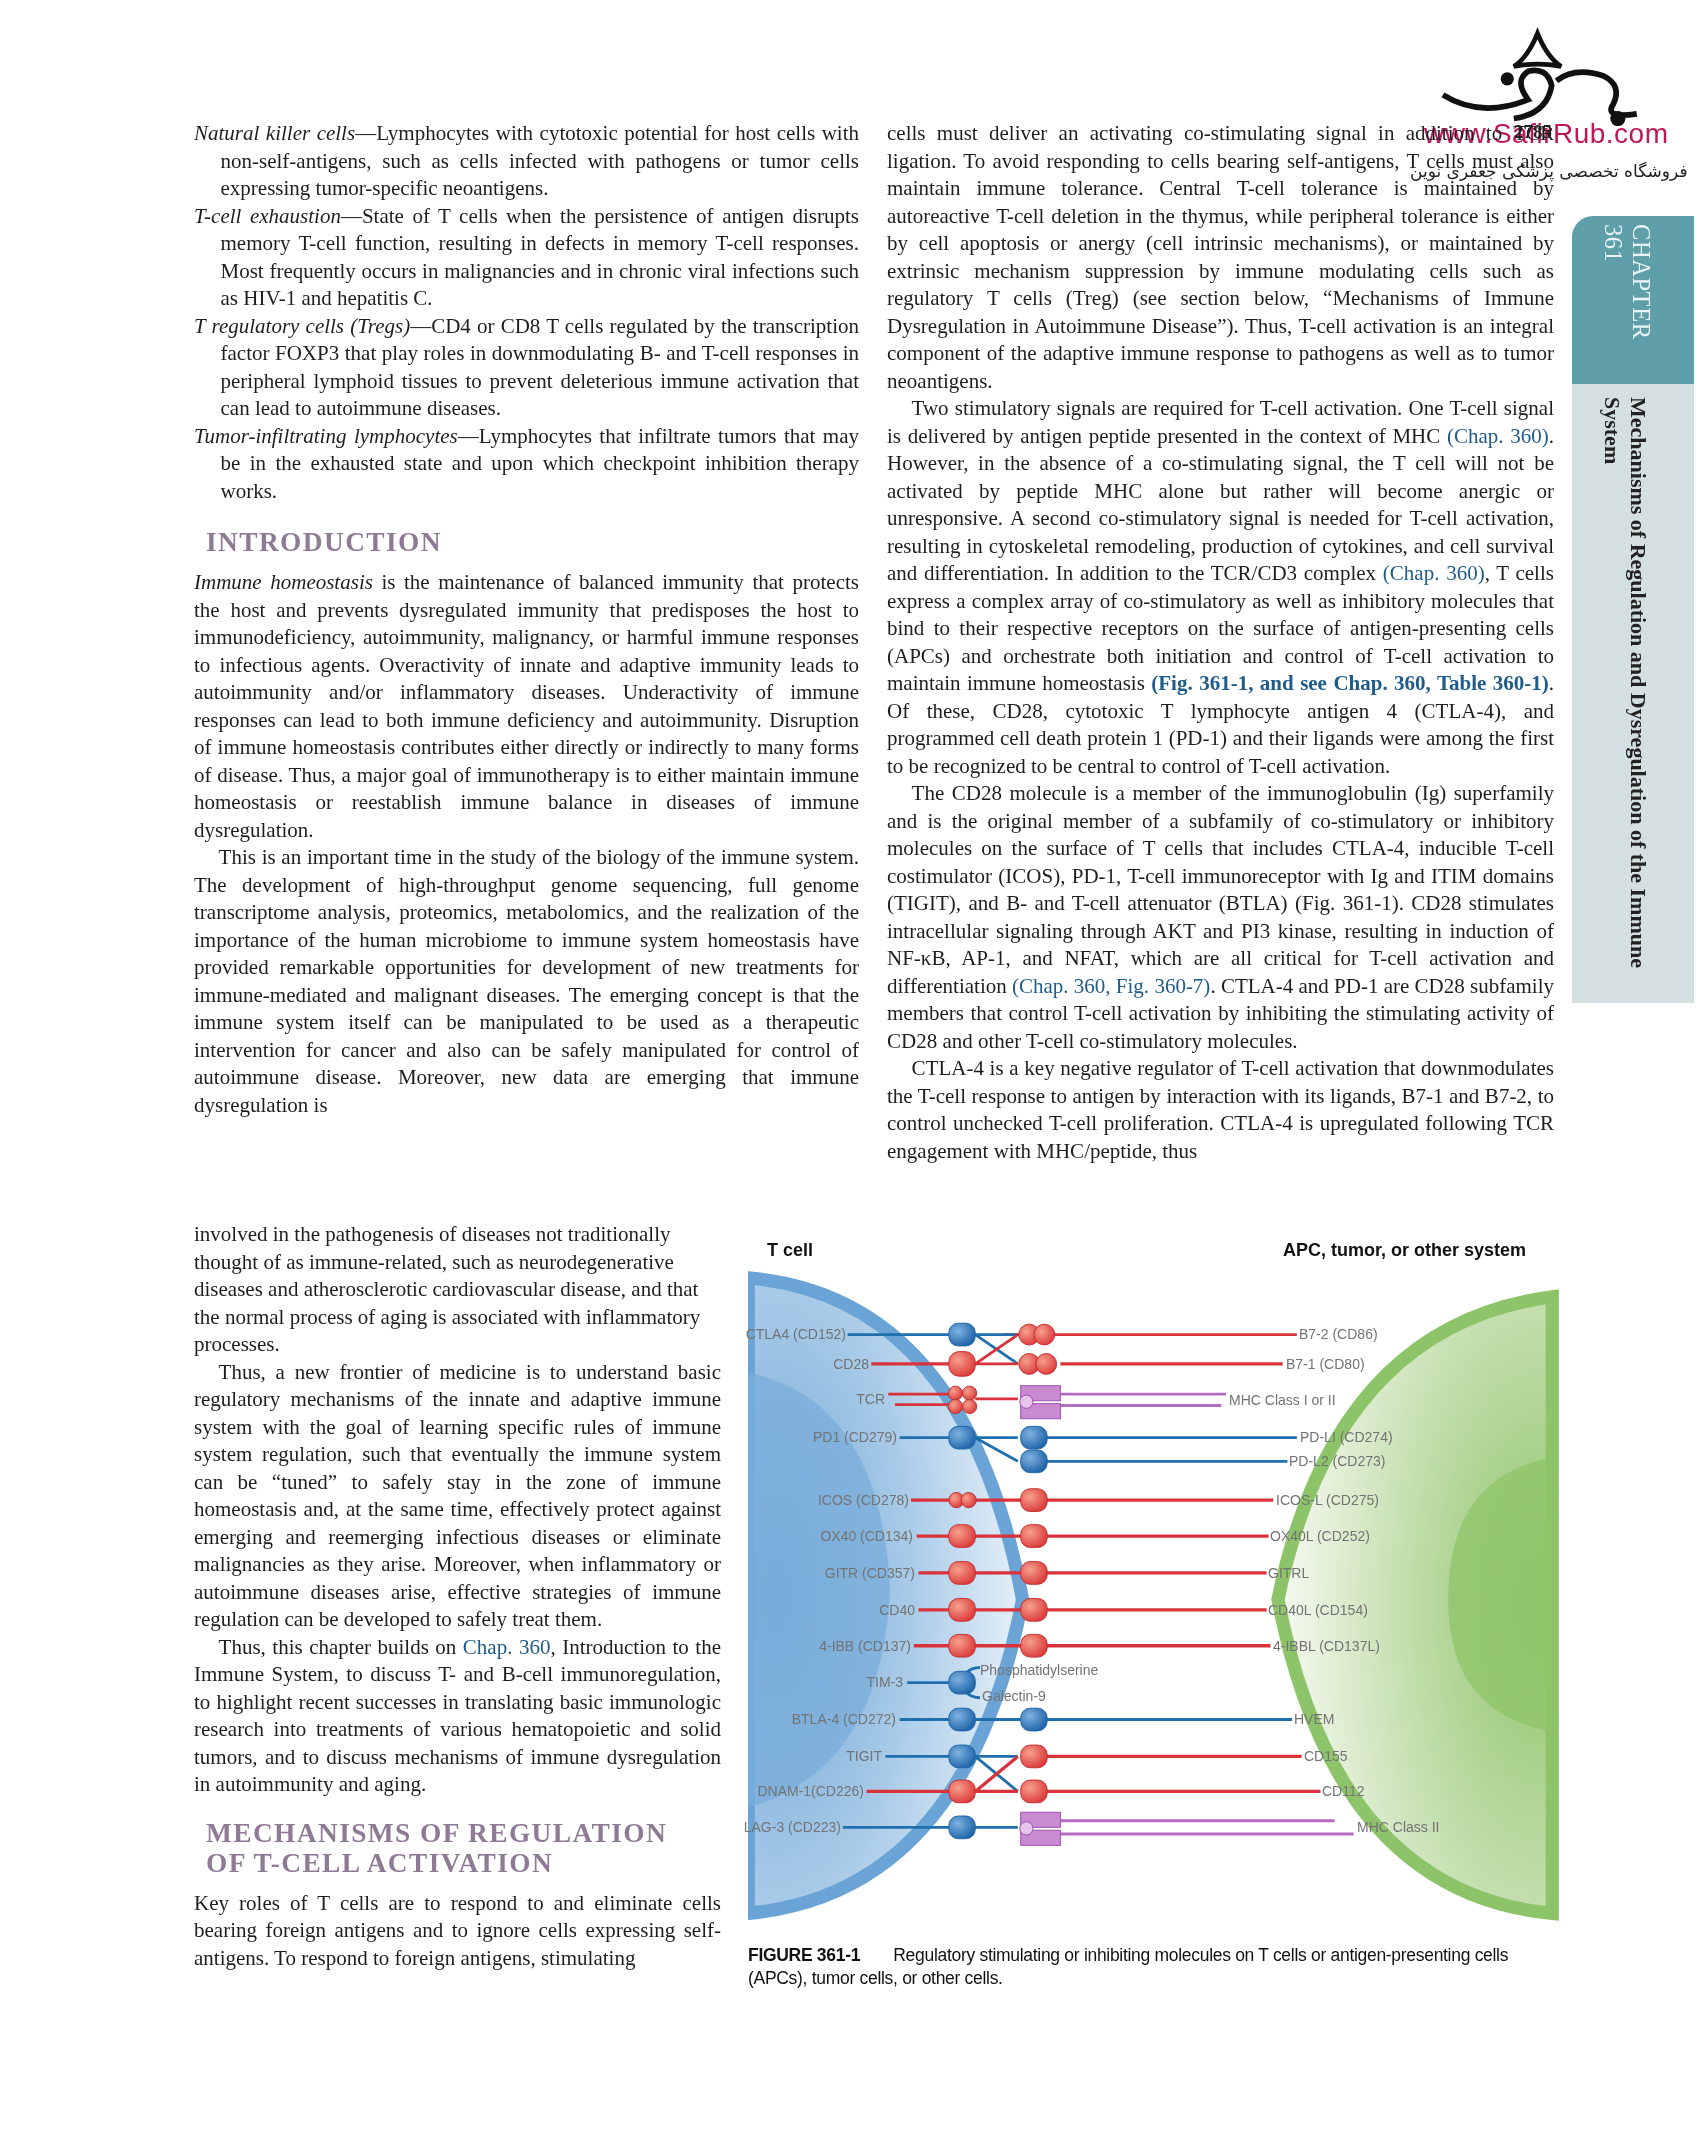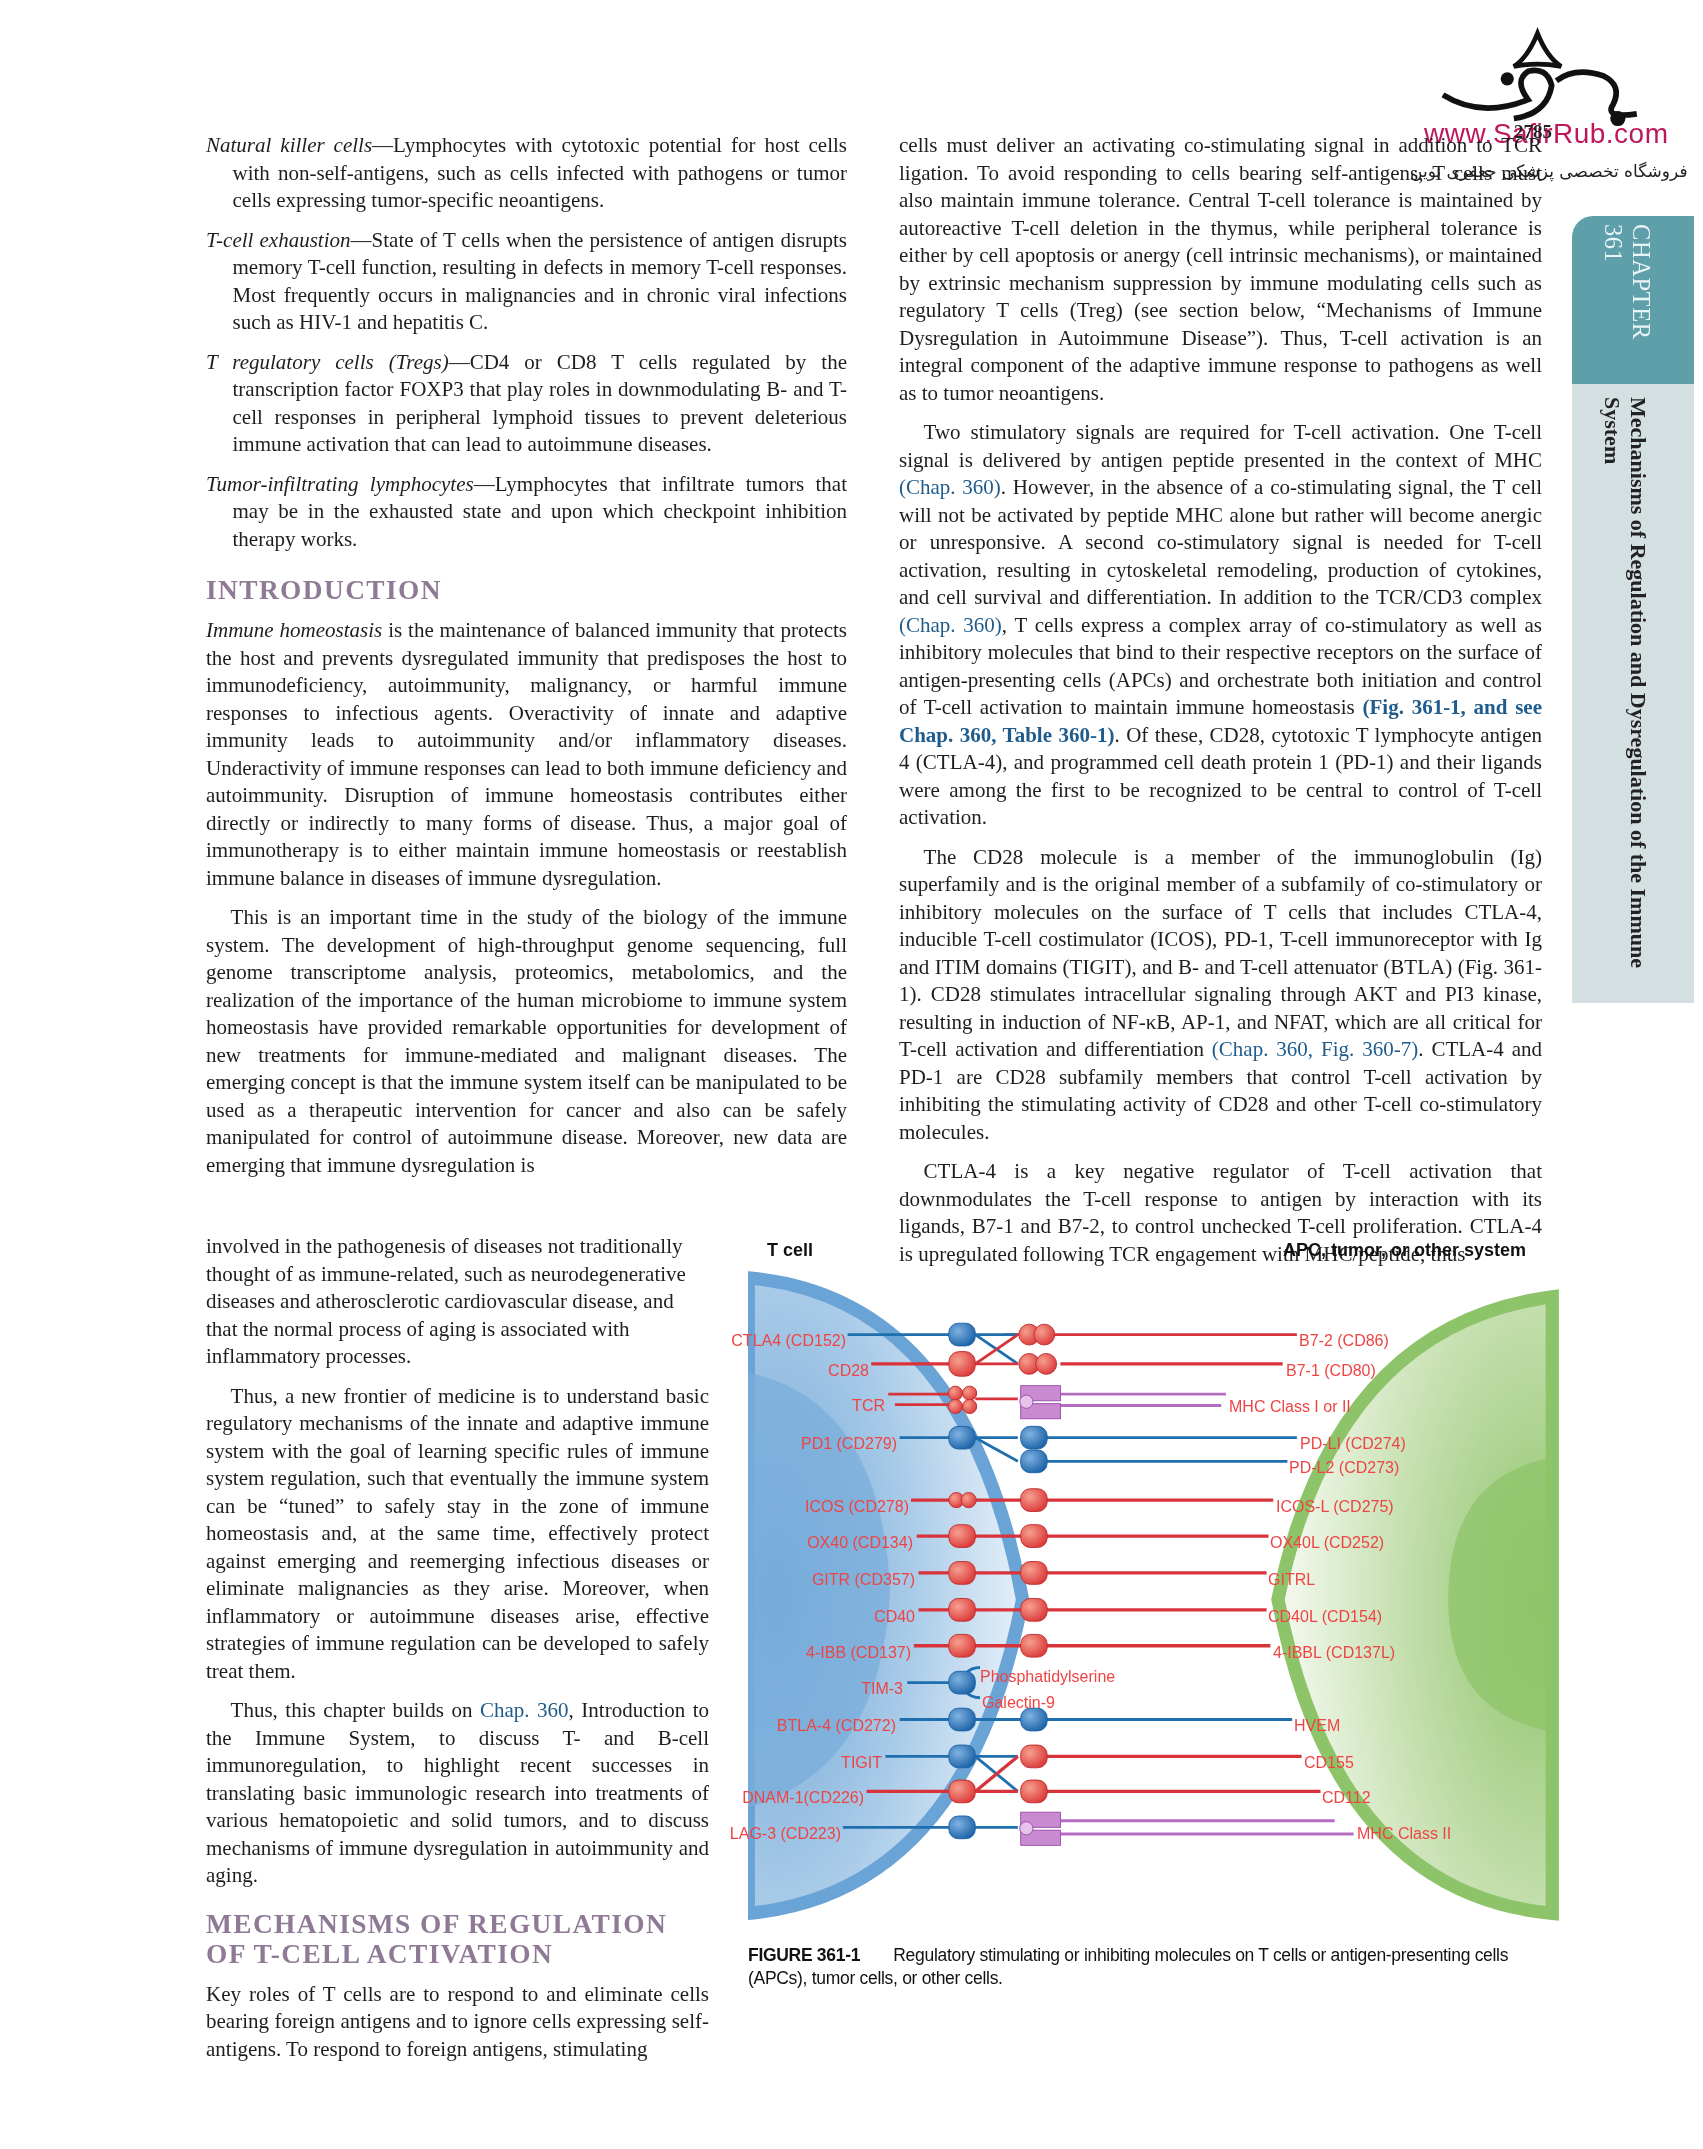--- a/index.html
+++ b/index.html
@@ -1,19 +1,19 @@
 <!DOCTYPE html>
 <html style="font-size:15px"><head>
 <meta charset="utf-8">
 <style>
   html,body{margin:0;padding:0;background:#fff;}
   body{width:1703px;height:2149px;position:relative;overflow:hidden;
        font-family:"Liberation Serif","DejaVu Serif",serif;color:#1e1e1e;}
   .col{position:absolute;font-size:21px;line-height:27.5px;text-align:justify;}
-  .col p{margin:12px;}
+  .col p{margin:0;}
   .indent{text-indent:24.6px;}
   .gloss{padding-left:26.5px;text-indent:-26.5px;}
   .gloss i{font-style:italic;}
   .link{color:#1f5c8c;}
   .bold-link{color:#1f5c8c;font-weight:bold;}
   h2.sec{font-family:"Liberation Serif","DejaVu Serif",serif;font-weight:bold;
          color:#8f7a96;font-size:27.4px;letter-spacing:1.4px;line-height:30px;margin:12px;}
   #left-col{left:194px;top:120px;width:665px;}
   #left-narrow{left:194px;top:1221px;width:527px;}
   #right-col{left:887px;top:120px;width:667px;}
@@ -33,21 +33,21 @@
   #watermark-site{position:absolute;left:1424px;top:118px;font-family:"Liberation Sans",sans-serif;
                font-size:28px;color:#be185d;letter-spacing:0.5px;}
   #watermark-fa{position:absolute;left:1410px;top:161px;font-family:"DejaVu Sans",sans-serif;
                font-size:17px;color:#222;direction:rtl;}
   #page-number{position:absolute;left:1514px;top:121px;font-size:19px;font-weight:bold;
                font-family:"Liberation Serif",serif;color:#222;}
   
   #figure{position:absolute;left:748px;top:1240px;width:814px;height:681px;}
   #figure svg{position:absolute;left:0;top:0;}
   .fig-label{position:absolute;font-family:"Liberation Sans","DejaVu Sans",sans-serif;
-             font-size:16px;color:#ef4444;white-space:nowrap;line-height:21px;margin-top:6px;}
+             font-size:14px;color:#737373;white-space:nowrap;line-height:21px;}
   .fig-title{position:absolute;font-family:"Liberation Sans","DejaVu Sans",sans-serif;
              font-size:18px;font-weight:bold;color:#111;}
   #caption{position:absolute;left:748px;top:1944px;width:804px;
            font-family:"Liberation Sans","DejaVu Sans",sans-serif;font-size:17.5px;
            line-height:23px;font-weight:bold;color:#111;letter-spacing:-0.3px;}
 </style>
 </head>
 <body>
 
 <svg id="watermark" viewBox="0 0 240 110">

